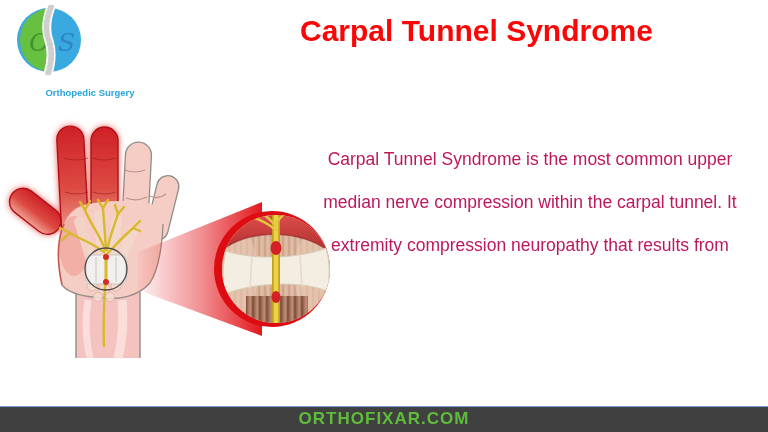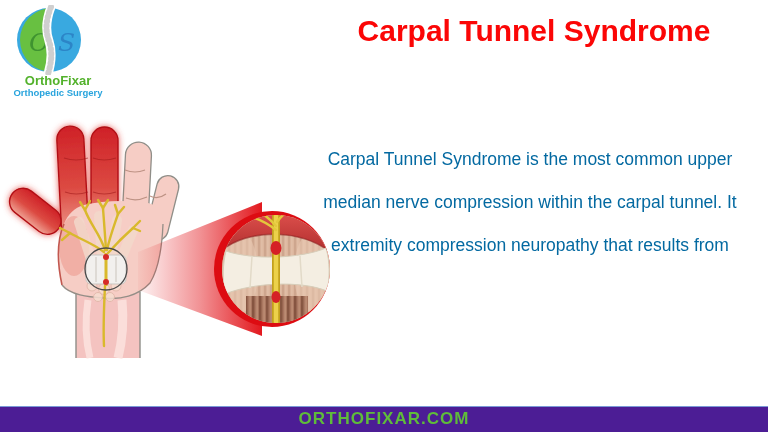--- a/index.html
+++ b/index.html
@@ -5,56 +5,55 @@
   html,body{margin:0;padding:0;}
   body{width:768px;height:432px;font-family:"Liberation Sans",sans-serif;}
   .slide{position:relative;width:768px;height:432px;background:#ffffff;overflow:hidden;}
 
   
   .logo{position:absolute;left:0;top:0;width:116px;height:102px;}
   .logo svg.mark{position:absolute;left:16px;top:5px;width:66px;height:70px;}
   .brand{position:absolute;left:0;top:73px;width:116px;text-align:center;
          color:#53b22c;font-weight:bold;font-size:13px;}
   .tagline{position:absolute;left:0;top:87px;width:116px;text-align:center;
-         color:#29a4dd;font-weight:bold;font-size:9.5px;}
-
-  
-  .title{position:absolute;left:300px;width:468px;top:14px;text-align:center;
+         color:#29a4dd;font-weight:bold;font-size:9.5px;padding-left:32px;}
+
+  
+  .title{position:absolute;left:300px;width:468px;top:14px;
          font-size:30px;font-weight:bold;color:#fb0606;letter-spacing:0;}
 
   
   .desc{position:absolute;left:300px;width:460px;top:138px;}
   .desc .line{height:43px;line-height:43px;text-align:center;font-size:17.5px;
-         color:#0369a1;white-space:nowrap;}
+         color:#be185d;white-space:nowrap;}
 
   
   svg.hand{position:absolute;left:0;top:100px;width:340px;height:260px;}
 
   
-  .footer{position:absolute;left:0;right:0;bottom:0;height:25px;background:#4c1d95;
+  .footer{position:absolute;left:0;right:0;bottom:0;height:25px;background:#404040;
          border-top:1px solid #7a9ad6;text-align:center;margin-top:8px;}
   .site{color:#5fbc3a;font-size:17px;font-weight:bold;line-height:24px;letter-spacing:1px;}
 </style>
 </head>
 <body>
 
 <div class="slide">
 
   <div class="logo">
     <svg class="mark" viewBox="16 5 66 70">
       <circle cx="49" cy="40" r="32" fill="#39a9e0"></circle>
       <path d="M52,8 A32,32 0 0 0 52,72 C47,62 45,50 49,40 C45,28 47,16 52,8 Z" fill="#68c041"></path>
       <text x="29" y="51" font-family="DejaVu Serif, serif" font-style="italic" font-size="25" fill="#3f9330">O</text>
       <text x="58" y="51" font-family="DejaVu Serif, serif" font-style="italic" font-size="25" fill="#2c85c7">S</text>
       <g fill="none" stroke-linecap="round">
         <path d="M51,7 C46,20 45,30 49,41 C53,53 51,64 48,74" stroke="#ffffff" stroke-width="9"></path>
         <path d="M51,7 C46,20 45,30 49,41 C53,53 51,64 48,74" stroke="#cfcfcf" stroke-width="6" stroke-dasharray="1.5 3.2"></path>
       </g>
     </svg>
-    <div class="brand">OrthoFixar</div>
     <div class="tagline">Orthopedic Surgery</div>
   </div>
 
   <div class="title">Carpal Tunnel Syndrome</div>
 
   <svg class="hand" viewBox="0 0 340 260">
     <defs>
       <linearGradient id="fingerGrad" x1="0" y1="0" x2="0" y2="1">
         <stop offset="0" stop-color="#cf2127"></stop>
         <stop offset="0.55" stop-color="#dc4a42"></stop>

